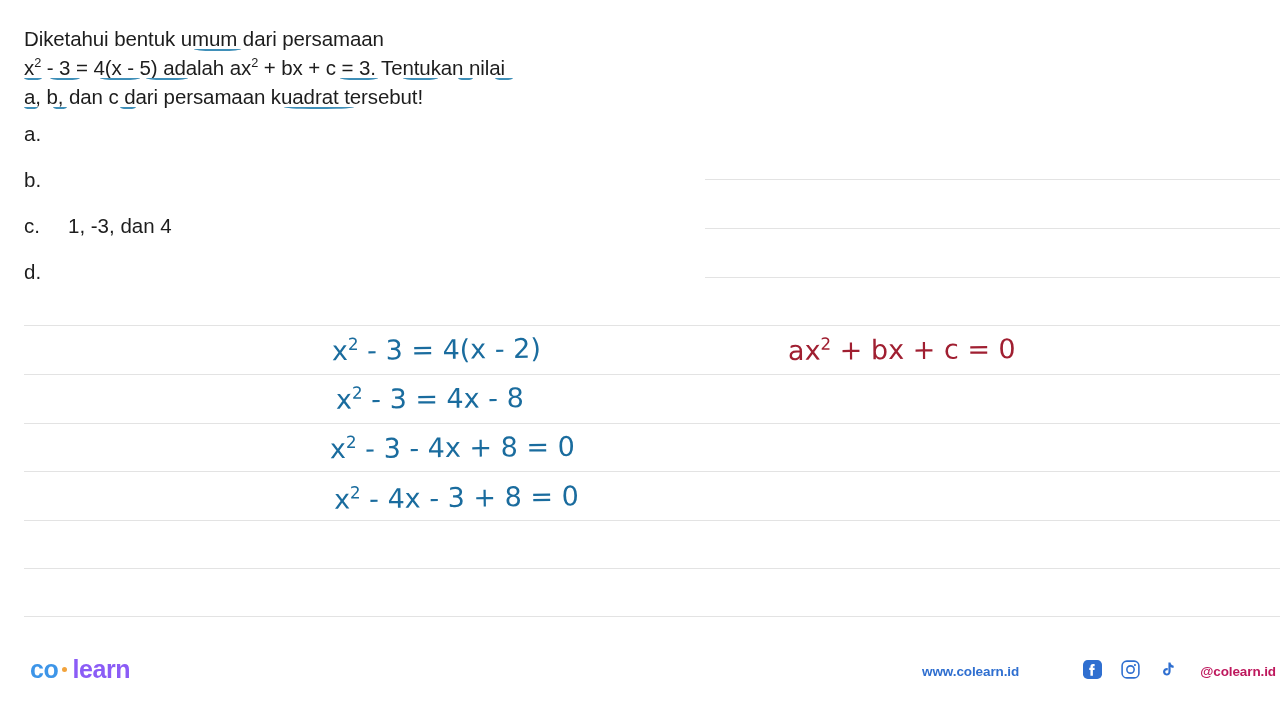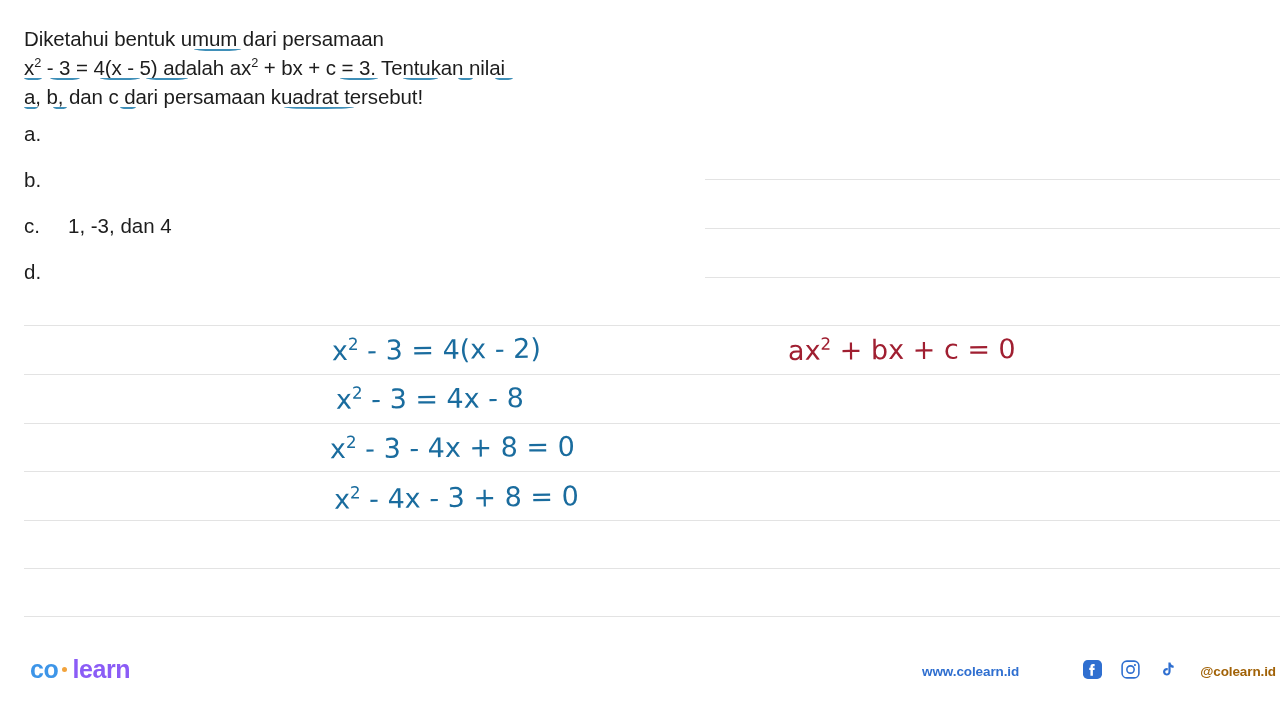--- a/index.html
+++ b/index.html
@@ -140,21 +140,21 @@
     margin-right: 52px;
     letter-spacing: -0.1px;
   }
   .social {
     margin-right: 7px;
     display: flex;
     align-items: center;
   }
   #handle {
     font-size: 13.5px;
-    color: #a16207;
+    color: #be185d;
     font-weight: 600;
     margin-left: 5px;
     letter-spacing: -0.1px;
   }
 </style>
 </head>
 <body>
 
 <div class="rule short" style="top:179px"></div>
 <div class="rule short" style="top:228px"></div>

